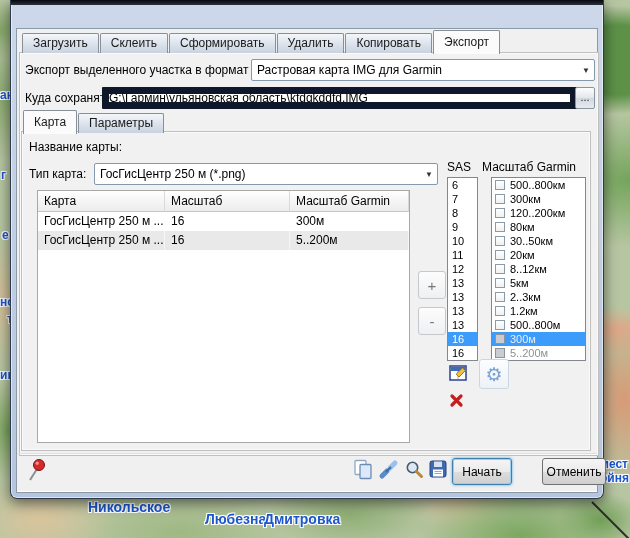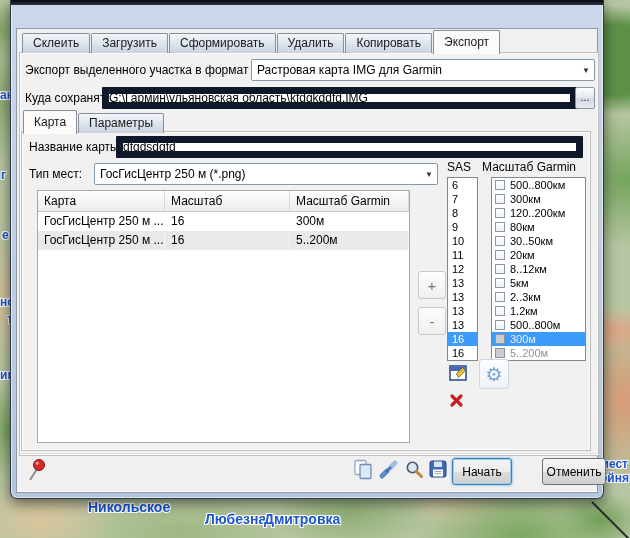--- a/index.html
+++ b/index.html
@@ -181,22 +181,22 @@
     </div>
 </div>
 
 <div class="dialog">
   <div class="win-topedge"></div>
 
 
   <div class="client">
 
     <div class="tabs" id="main-tabs">
+        <div class="tab">Загрузить</div>
         <div class="tab">Склеить</div>
-        <div class="tab">Загрузить</div>
         <div class="tab">Сформировать</div>
         <div class="tab">Удалить</div>
         <div class="tab">Копировать</div>
         <div class="tab active">Экспорт</div>
       </div>
 
     <div class="sheet main-sheet">
 
       <span class="lbl" style="left:5px;top:10px;">Экспорт выделенного участка в формат</span>
       <div class="combo" style="left:231px;top:6px;right:3px;">
@@ -209,23 +209,22 @@
       <div class="browse-btn" style="right:3px;top:34px;">...</div>
 
       <div class="subtabs" id="sub-tabs">
           <div class="tab active">Карта</div>
           <div class="tab">Параметры</div>
         </div>
 
       <div class="sheet sub-sheet">
 
         <span class="lbl" style="left:7px;top:8px;">Название карты:</span>
-        <input class="edit" style="left: 94px; top: 4px; width: 467px;" value="dfgdsdgfd">
-
-        <span class="lbl" style="left:7px;top:35px;">Тип мест:</span>
+
+        <span class="lbl" style="left:7px;top:35px;">Тип карта:</span>
         <div class="combo" style="left:72px;top:31px;width:344px;">
           <span>ГосГисЦентр 250 м (*.png)</span>
           <span class="arrow">▼</span>
         </div>
 
         <div class="grid">
           <div class="ghead" id="grid-head">
               <div class="gh gw0">Карта</div>
               <div class="gh gw1">Масштаб</div>
               <div class="gh gw2">Масштаб Garmin</div>

